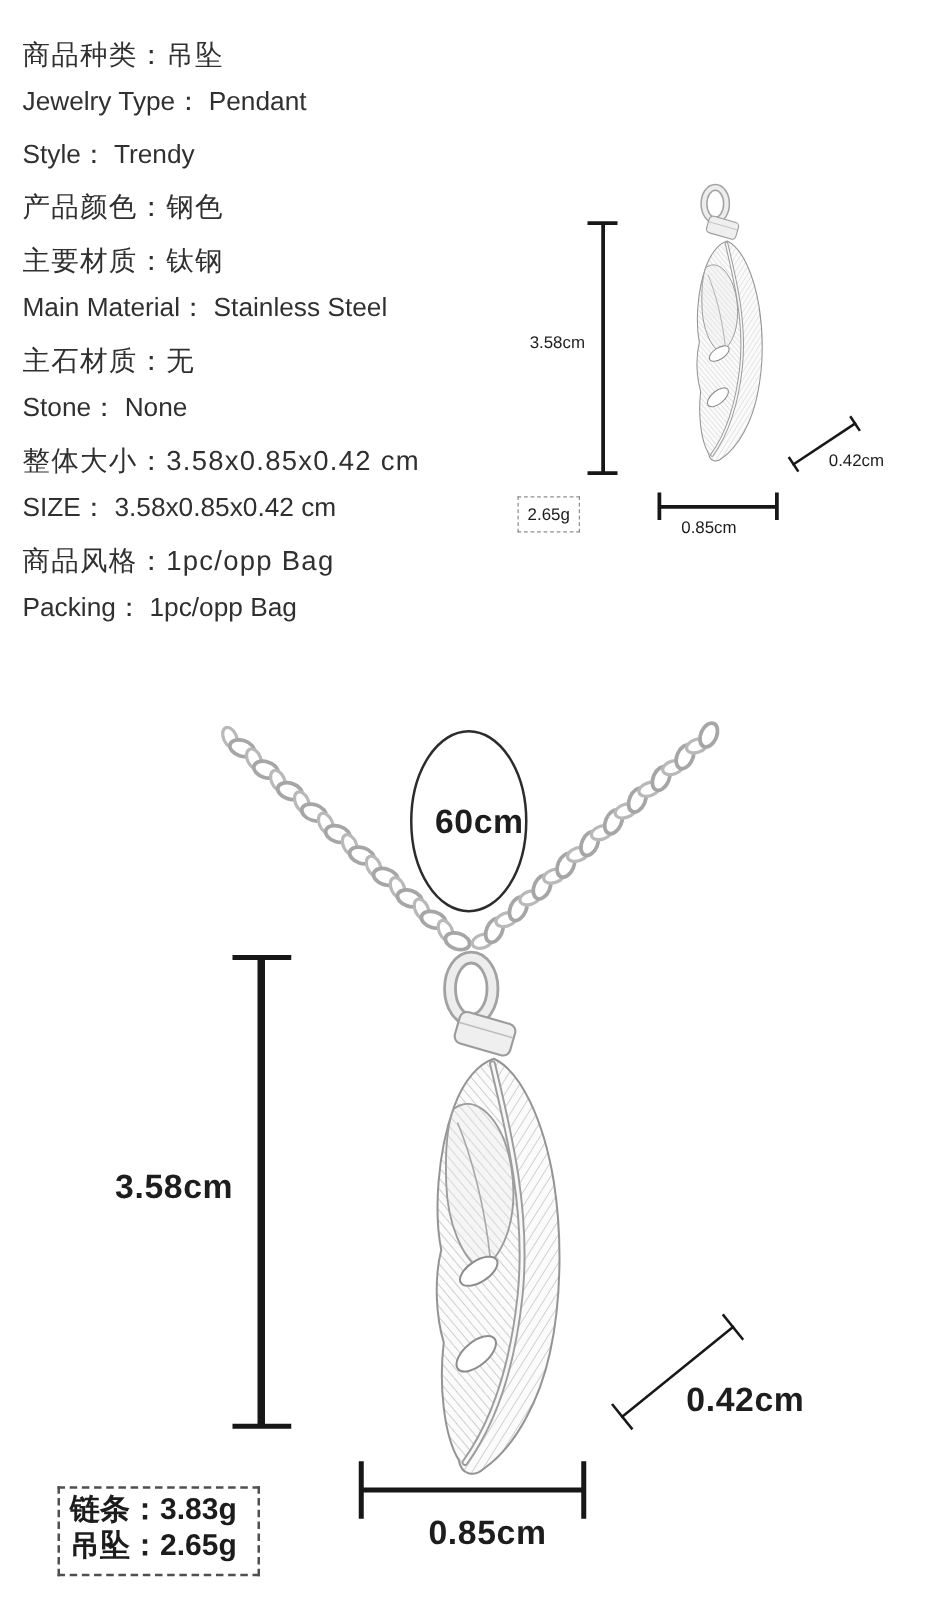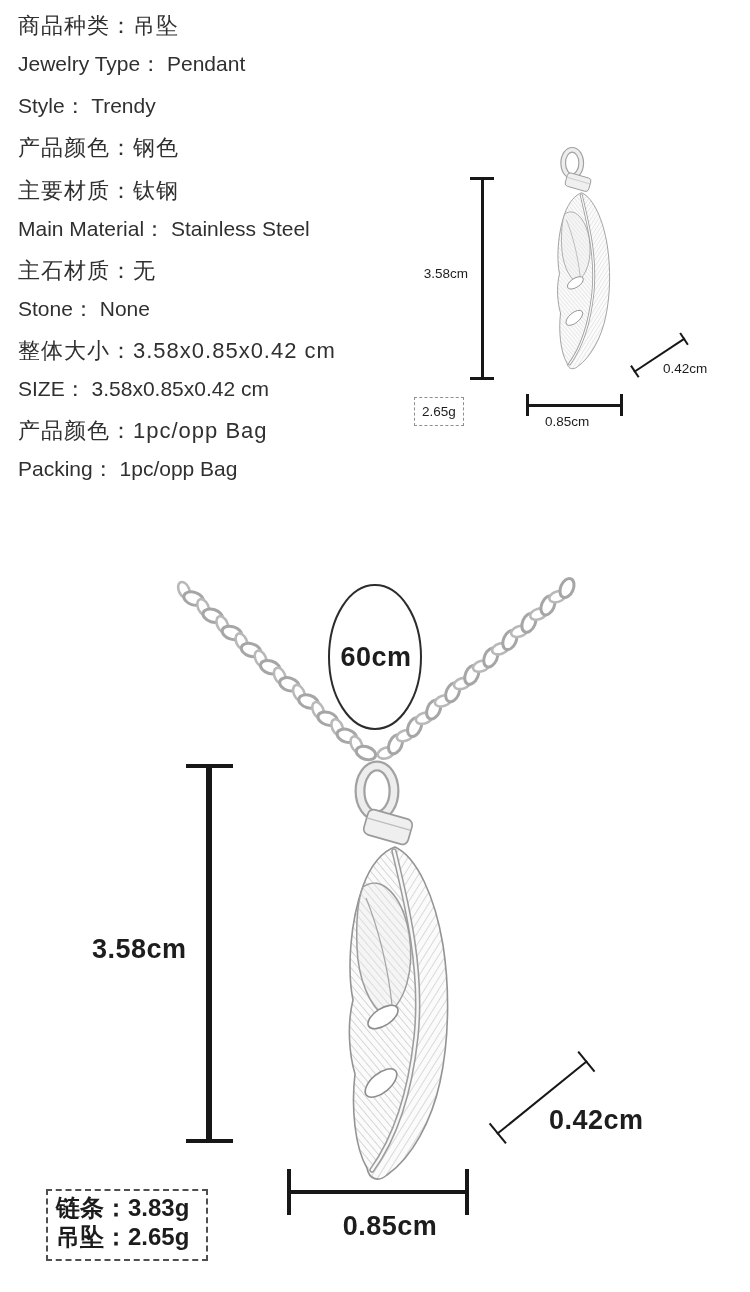--- a/index.html
+++ b/index.html
@@ -2,21 +2,21 @@
 <html><head>
 <meta charset="utf-8">
 <style>
   html,body{margin:0;padding:0;background:#fff}
   body{width:750px;height:1292px;position:relative;overflow:hidden;
        font-family:"Liberation Sans","DejaVu Sans",sans-serif;color:#2b2b2b}
   .page{position:absolute;inset:0;background:#fff}
   .art{position:absolute;left:0;top:0;width:750px;height:1292px;pointer-events:none}
 
   
-  .spec-list{position:absolute;left:18px;top:14px}
+  .spec-list{position:absolute;left:18px;top:32px}
   .spec{margin-bottom:19px}
   .spec .zh{font-size:22px;line-height:24px;letter-spacing:1px;color:#303030}
   .spec .en{font-size:21px;line-height:23px;margin-top:14px;color:#303030}
 
   
   .line,.cap{position:absolute;background:#171717}
   .dlabel{position:absolute;color:#1d1d1d;white-space:nowrap}
   .dlabel.sm{font-size:13.5px}
   .dlabel.lg{font-size:27px;font-weight:600;letter-spacing:.5px}
   .diag{position:absolute;height:0;transform-origin:0 0}
@@ -149,21 +149,21 @@
     </div>
     <div class="spec">
       <div class="zh">主石材质：无</div>
       <div class="en">Stone： None</div>
     </div>
     <div class="spec">
       <div class="zh">整体大小：3.58x0.85x0.42 cm</div>
       <div class="en">SIZE： 3.58x0.85x0.42 cm</div>
     </div>
     <div class="spec">
-      <div class="zh">产品颜色：1pc/opp Bag</div>
+      <div class="zh">商品风格：1pc/opp Bag</div>
       <div class="en">Packing： 1pc/opp Bag</div>
     </div>
   </div>
 
   <div class="cap" style="left:470px;top:177px;width:24px;height:2.5px"></div>
   <div class="line" style="left:481px;top:178px;width:2.5px;height:200px"></div>
   <div class="cap" style="left:470px;top:377px;width:24px;height:2.5px"></div>
   <div class="dlabel sm" style="left:408px;top:266px;width:60px;text-align:right">3.58cm</div>
 
   <div class="cap" style="left:526px;top:394px;width:2.5px;height:22px"></div>
@@ -175,21 +175,21 @@
     <i class="bar"></i>
       <i class="tick t1"></i>
       <i class="tick t2"></i>
   </div>
   <div class="dlabel sm" style="left:663px;top:361px">0.42cm</div>
 
   <div class="wbox sm-box" style="left:414px;top:397px;width:48px;height:27px">
     <span>2.65g</span>
   </div>
 
-  <div class="dlabel lg" style="left:333px;top:642px;width:86px;text-align:center">60cm</div>
+  <div class="dlabel lg" style="left:333px;top:642px;width:86px;text-align:right">60cm</div>
 
   <div class="cap" style="left:186px;top:764px;width:47px;height:4px"></div>
   <div class="line" style="left:206px;top:767px;width:6px;height:373px"></div>
   <div class="cap" style="left:186px;top:1139px;width:47px;height:4px"></div>
   <div class="dlabel lg" style="left:92px;top:934px">3.58cm</div>
 
   <div class="cap" style="left:287px;top:1169px;width:4px;height:46px"></div>
   <div class="line" style="left:289px;top:1190px;width:179px;height:4px"></div>
   <div class="cap" style="left:465px;top:1169px;width:4px;height:46px"></div>
   <div class="dlabel lg" style="left:330px;top:1211px;width:120px;text-align:center">0.85cm</div>

